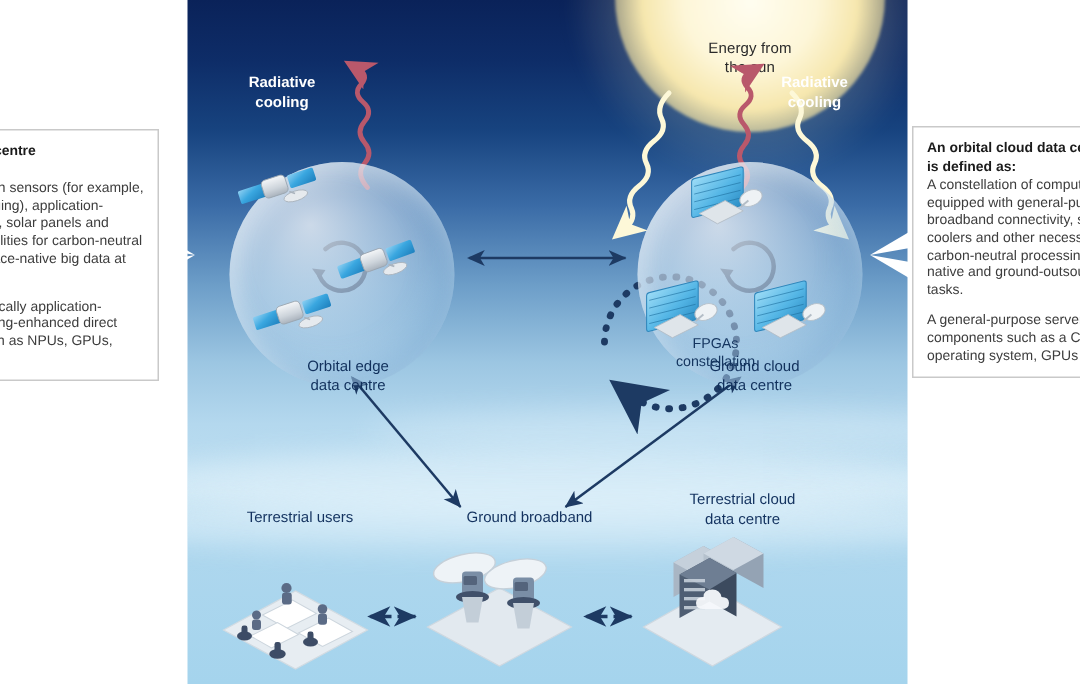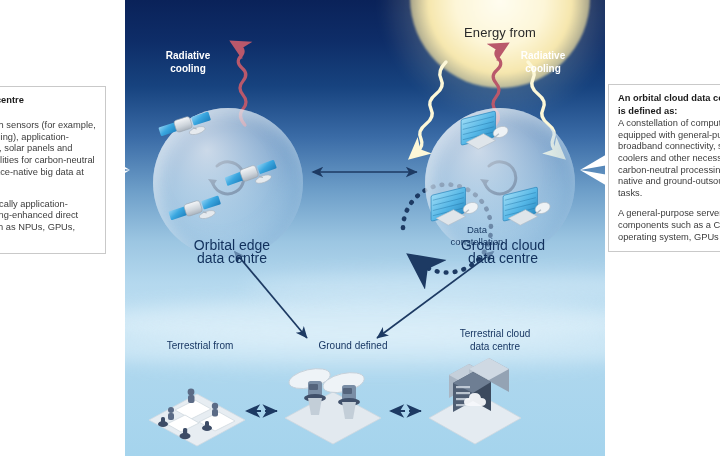--- a/index.html
+++ b/index.html
@@ -33,34 +33,34 @@
     background:radial-gradient(circle at 50% 52%, #fffdf0 0%, #fdf6d8 34%, #f6e7ae 55%, rgba(238,220,150,0.55) 72%, rgba(226,205,135,0.12) 88%, rgba(226,205,135,0) 100%);
     filter:blur(1px);
   }
   #sun-glow{
     position:absolute;left:255px;top:-122px;width:240px;height:240px;border-radius:50%;
     background:radial-gradient(circle, rgba(255,250,215,0.55) 0%, rgba(255,248,205,0.22) 45%, rgba(255,248,205,0) 72%);
     filter:blur(6px);
   }
   #sun-label{
     position:absolute;left:300px;top:26px;width:150px;text-align:center;
-    font-size:13px;line-height:13px;color:#2a2a2a;letter-spacing:.1px;
+    font-size:10px;line-height:13px;color:#2a2a2a;letter-spacing:.1px;
   }
 
   
   .sphere{
     position:absolute;border-radius:50%;
     background:radial-gradient(circle at 36% 28%, rgba(255,255,255,0.72) 0%, rgba(226,240,250,0.60) 28%, rgba(190,218,240,0.48) 55%, rgba(162,200,231,0.42) 78%, rgba(150,190,226,0.34) 100%);
     box-shadow:inset -8px -10px 22px rgba(120,165,205,0.30), inset 6px 7px 16px rgba(255,255,255,0.55);
   }
   #sphere-left{left:28px;top:108px;width:150px;height:150px;}
   #sphere-right{left:300px;top:108px;width:150px;height:150px;}
 
   .sphere-label{
-    position:absolute;text-align:center;font-size:14px;line-height:12.5px;color:#11305c;
+    position:absolute;text-align:center;font-size:10px;line-height:12.5px;color:#11305c;
   }
   #label-edge{left:57px;top:239px;width:100px;}
   #label-cloud{left:328px;top:239px;width:100px;}
 
   
   .ground-label{position:absolute;text-align:center;font-size:10px;line-height:12.5px;color:#13325f;}
   #label-users{left:15px;top:340px;width:120px;}
   #label-gs{left:168px;top:340px;width:120px;}
   #label-tcdc{left:310px;top:328px;width:120px;}
 
@@ -95,20 +95,21 @@
   <div id="scene">
 
     <div class="haze h1"></div>
     <div class="haze h3"></div>
     <div class="haze h2"></div>
 
     <div id="sun-glow"></div>
     <div id="sun"></div>
     <div id="sun-label">
       <div>Energy from</div>
+      <div>the sun</div>
     </div>
 
     <svg width="480" height="456" style="position:absolute;left:0;top:0;">
       <defs>
         <marker id="mEnergy" markerWidth="7" markerHeight="7" refX="3" refY="3.2" orient="auto">
           <path d="M0,0 L6.5,3.2 L0,6.4 L1.8,3.2 Z" fill="#fdf8d8"></path>
         </marker>
         <marker id="mRad" markerWidth="7" markerHeight="7" refX="3" refY="3.2" orient="auto">
           <path d="M0,0 L6.5,3.2 L0,6.4 L1.8,3.2 Z" fill="#b9586b"></path>
         </marker>
@@ -323,35 +324,35 @@
     <div class="sphere-label" id="label-edge">
       <div>Orbital edge</div>
       <div>data centre</div>
     </div>
     <div class="sphere-label" id="label-cloud">
       <div>Ground cloud</div>
       <div>data centre</div>
     </div>
 
     <div id="dc-label">
-      <div>Data</div>
+      <div>FPGAs</div>
       <div>constellation</div>
     </div>
 
     <div class="rad-label" id="rad-left">
       <div>Radiative</div>
       <div>cooling</div>
     </div>
     <div class="rad-label" id="rad-right">
       <div>Radiative</div>
       <div>cooling</div>
     </div>
 
-    <div class="ground-label" id="label-users">Terrestrial from</div>
-    <div class="ground-label" id="label-gs">Ground defined</div>
+    <div class="ground-label" id="label-users">Terrestrial users</div>
+    <div class="ground-label" id="label-gs">Ground broadband</div>
     <div class="ground-label" id="label-tcdc">
       <div>Terrestrial cloud</div>
       <div>data centre</div>
     </div>
   </div>
 
   <svg class="wedge" style="left:96px;top:150px;" width="40" height="42">
     <path d="M0,0 L34,20 L0,14 Z" fill="#ffffff"></path>
     <path d="M0,26 L34,20 L0,40 Z" fill="#ffffff"></path>
   </svg>

